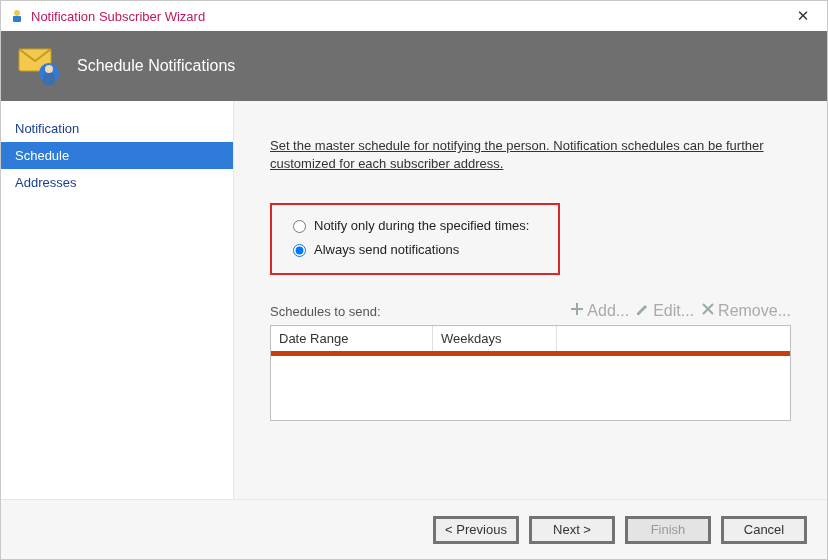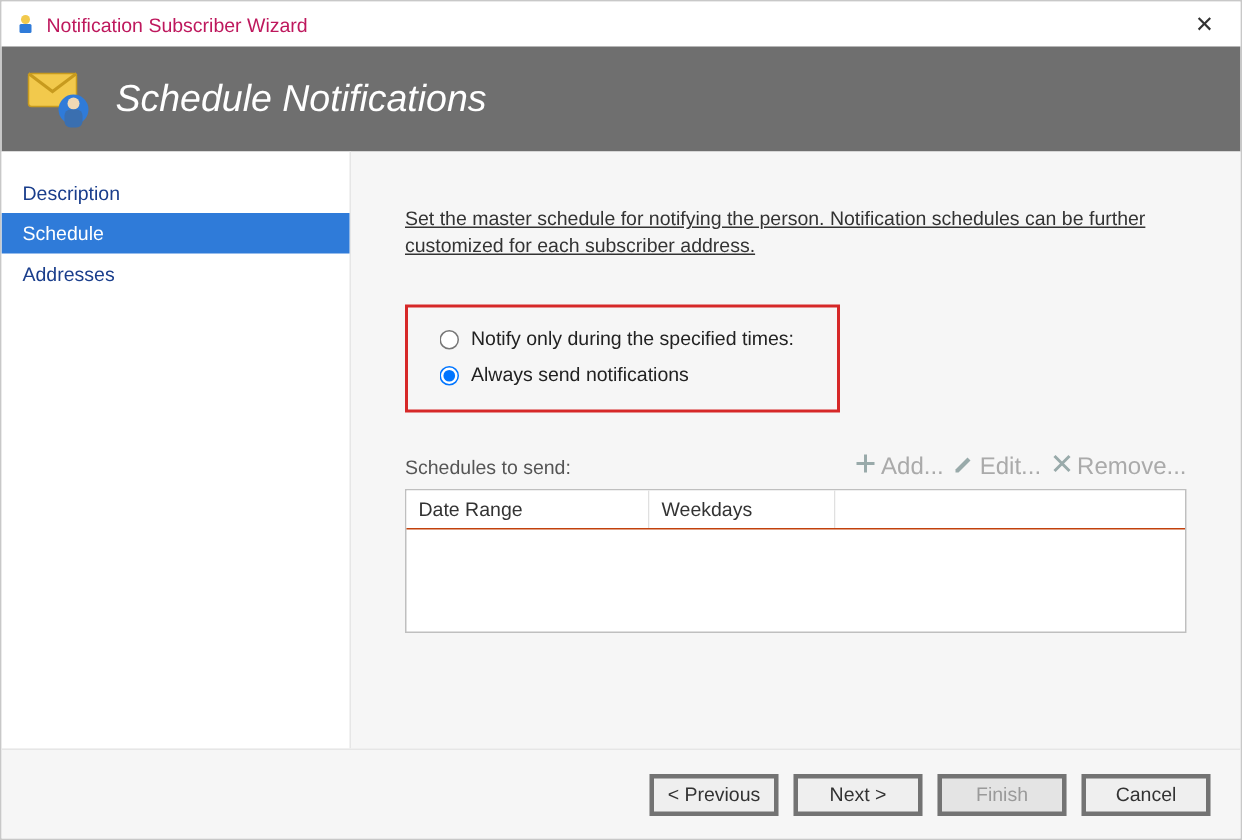--- a/index.html
+++ b/index.html
@@ -31,21 +31,21 @@
   
   .banner {
     height: 70px;
     background: #6f6f6f;
     display: flex;
     align-items: center;
     padding: 0 16px;
     color: #fff;
   }
   .banner .banner-icon { width: 46px; height: 46px; margin-right: 14px; }
-  .banner .banner-title { font-size: 25px; font-weight: 400; font-style: italic; }
+  .banner .banner-title { font-size: 16px; font-weight: 400; }
 
   
   .main {
     display: flex;
     height: calc(100% - 30px - 70px - 60px);
   }
   .sidebar {
     width: 233px;
     background: #fff;
     border-right: 1px solid #e6e6e6;
@@ -101,21 +101,21 @@
   .tool-btn.disabled { color: #aaa; cursor: default; }
   .tool-btn svg { width: 16px; height: 16px; }
 
   .table {
     border: 1px solid #bfbfbf;
     background: #fff;
     height: 96px;
   }
   .table-head {
     display: flex;
-    border-bottom: 1px solid #c2410c;
+    border-bottom: 5px solid #c2410c;
   }
   .th {
     padding: 5px 8px;
     color: #333;
     border-right: 1px solid #e0e0e0;
     background: #fff;
   }
   .th:last-child { border-right: none; }
   .th.c1 { width: 162px; }
   .th.c2 { width: 146px; }
@@ -174,21 +174,21 @@
       <circle cx="32" cy="26" r="4" fill="#f0d9b5"></circle>
       <rect x="26" y="30" width="12" height="12" rx="4" fill="#3a6fb0"></rect>
     </svg>
   </span>
   <span class="banner-title">Schedule Notifications</span>
 </div>
 
 <div class="main">
   <div class="sidebar">
     <div class="sidebar-item">
-      <span>Description</span>
+      <span>Notification</span>
     </div>
     <div class="sidebar-item selected">
       <span>Schedule</span>
     </div>
     <div class="sidebar-item">
       <span>Addresses</span>
     </div>
   </div>
 
   <div class="content">

